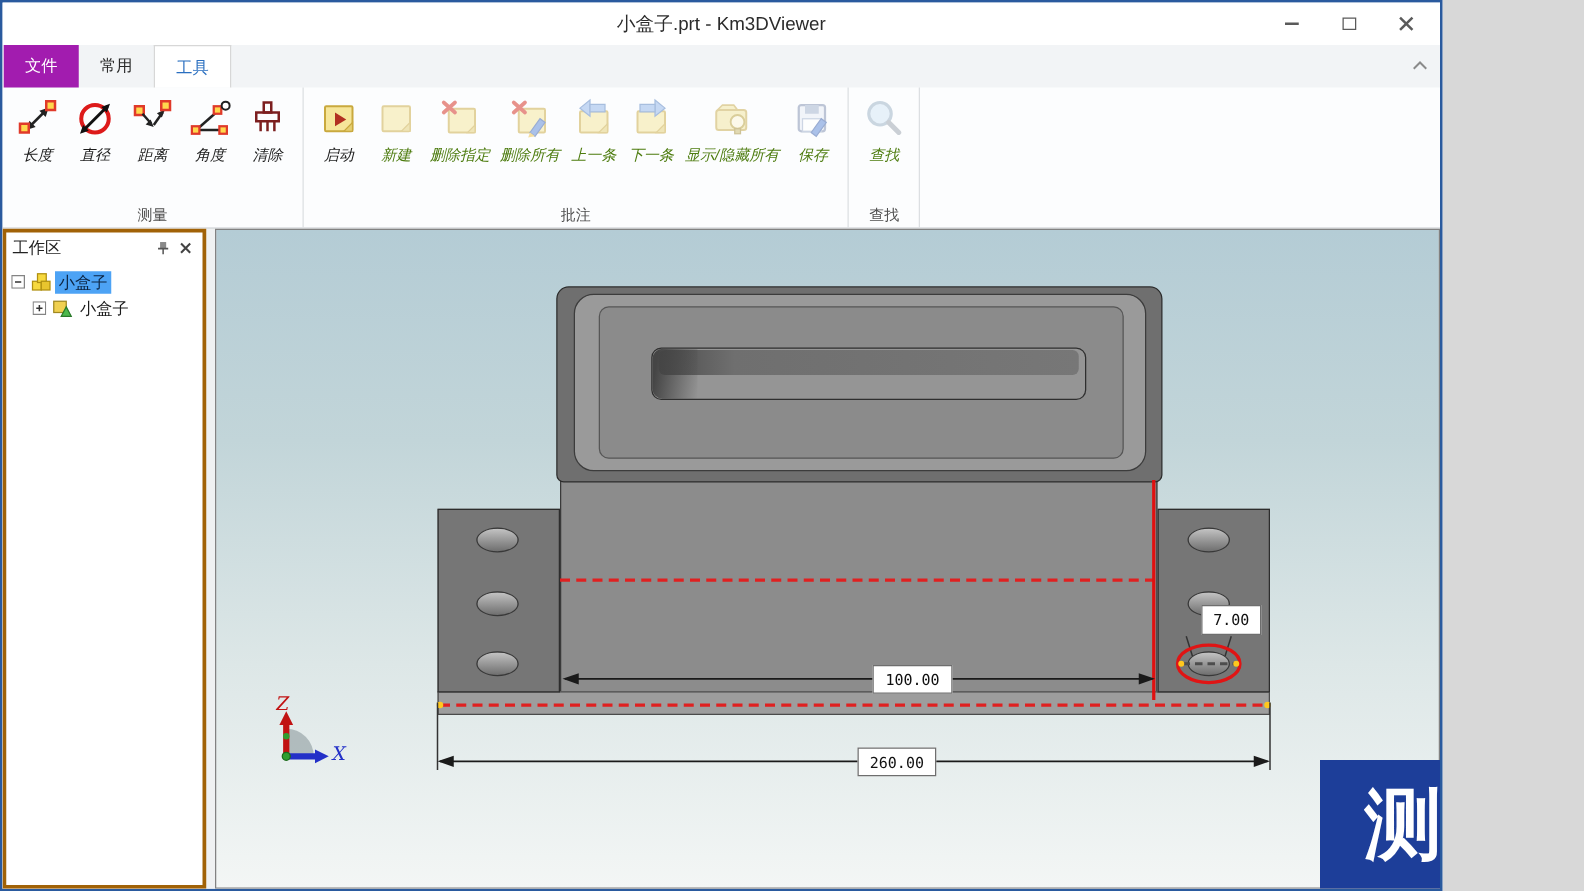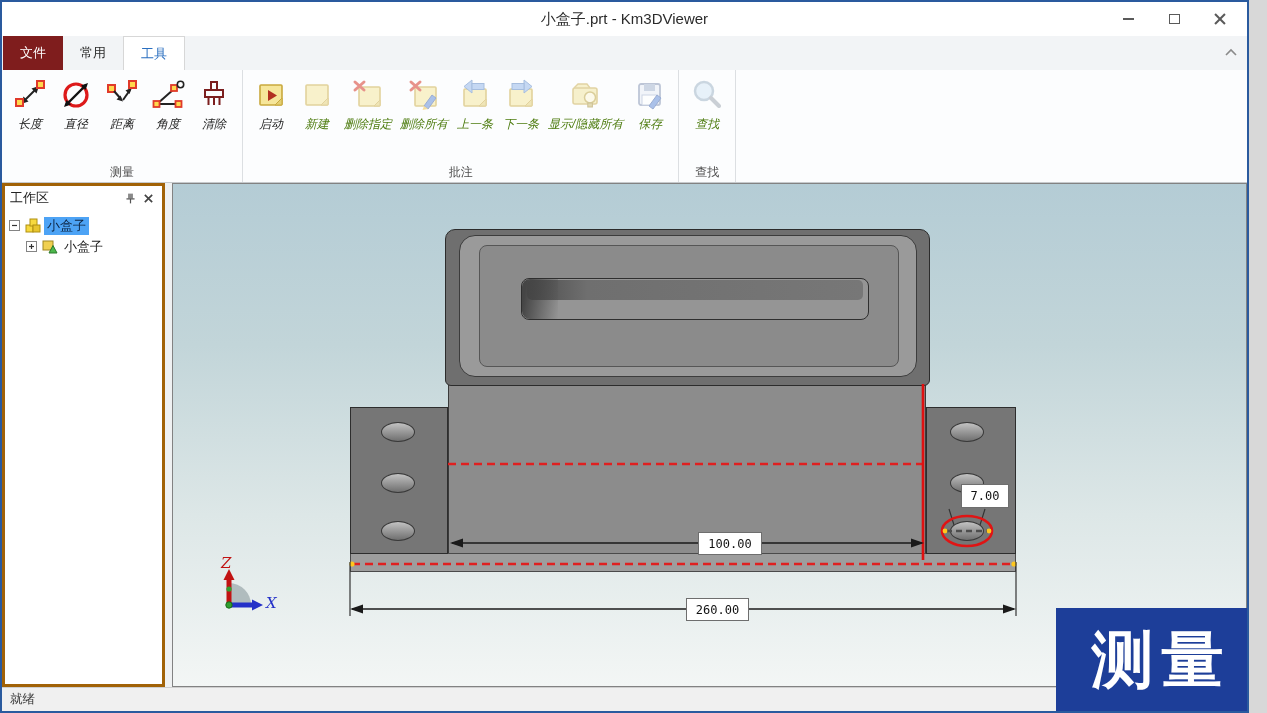--- a/index.html
+++ b/index.html
@@ -1,35 +1,35 @@
 <!DOCTYPE html>
 <html><head>
 <meta charset="utf-8">
 <style>
   * { margin:0; padding:0; box-sizing:border-box; }
   body { font-family:"Liberation Sans", sans-serif; background:#d8d8d8; }
   .window {
-    position:relative; width:1249px; height:713px;
+    position:relative; width:1154px; height:713px;
     border:2px solid #2a5a9e; background:#fff; overflow:hidden;
     display:flex; flex-direction:column;
   }
   
   .titlebar { height:34px; background:#fff; position:relative; display:flex; align-items:center; justify-content:center; flex:0 0 auto; }
   .titlebar .title { font-size:15px; color:#2b2b2b; }
   .win-controls { position:absolute; right:4px; top:0; height:34px; display:flex; }
   .win-btn { width:46px; height:34px; display:flex; align-items:center; justify-content:center; cursor:pointer; }
   .glyph-min { width:11px; height:2px; background:#5a5a5a; }
   .glyph-max { width:11px; height:10px; border:1.5px solid #5a5a5a; }
   .glyph-close { position:relative; width:12px; height:12px; }
   .glyph-close::before, .glyph-close::after { content:""; position:absolute; left:5px; top:-1px; width:2px; height:14px; background:#5a5a5a; }
   .glyph-close::before { transform:rotate(45deg);} .glyph-close::after { transform:rotate(-45deg);}
   
   .tabrow { height:34px; background:#f2f4f6; display:flex; align-items:stretch; position:relative; flex:0 0 auto; }
   .tab { padding:0 17px; font-size:13px; color:#2b2b2b; display:flex; align-items:center; cursor:pointer; }
-  .tab-file { background:#7f1d1d; color:#fff; margin-left:1px; }
+  .tab-file { background:#a21caf; color:#fff; margin-left:1px; }
   .tab-active { background:#fff; color:#2a6fc0; border:1px solid #d7d7d7; border-bottom:none; }
   .ribbon-collapse { position:absolute; right:8px; top:9px; cursor:pointer; }
   
   .ribbon { height:113px; background:#fcfdfe; border-bottom:1px solid #c6cacd; display:flex; align-items:stretch; flex:0 0 auto; }
   .rgroup { position:relative; display:flex; align-items:flex-start; padding:3px 5px 18px 5px; border-right:1px solid #dcdfe2; }
   .rgroup-label { position:absolute; left:0; right:0; bottom:1px; text-align:center; font-size:12px; color:#4e4e4e; }
   .rbtn { display:flex; flex-direction:column; align-items:center; padding:5px 4px 2px 4px; min-width:46px; cursor:pointer; border-radius:2px; }
   .rbtn svg { width:34px; height:34px; flex:0 0 auto; }
   .rbtn .lbl { font-size:12px; color:#1c1c1c; margin-top:4px; white-space:nowrap;font-style:italic; }
   .rbtn.disabled .lbl { color:#4d7c0f; }
@@ -343,19 +343,16 @@
 
       <div class="dimlabel" style="left:525px;top:348px;width:64px;height:23px;">100.00</div>
       <div class="dimlabel" style="left:513px;top:414px;width:63px;height:23px;">260.00</div>
       <div class="dimlabel" style="left:788px;top:300px;width:48px;height:24px;">7.00</div>
 
       <div class="axislabel" style="left:48px;top:370px;color:#c11212;">Z</div>
       <div class="axislabel" style="left:93px;top:410px;color:#2330c8;">X</div>
     </div>
   </div>
 
-  <div class="statusbar">
-    <span>就绪</span>
-  </div>
 
   <div class="watermark">测量</div>
 
 </div>
 
 </body></html>

